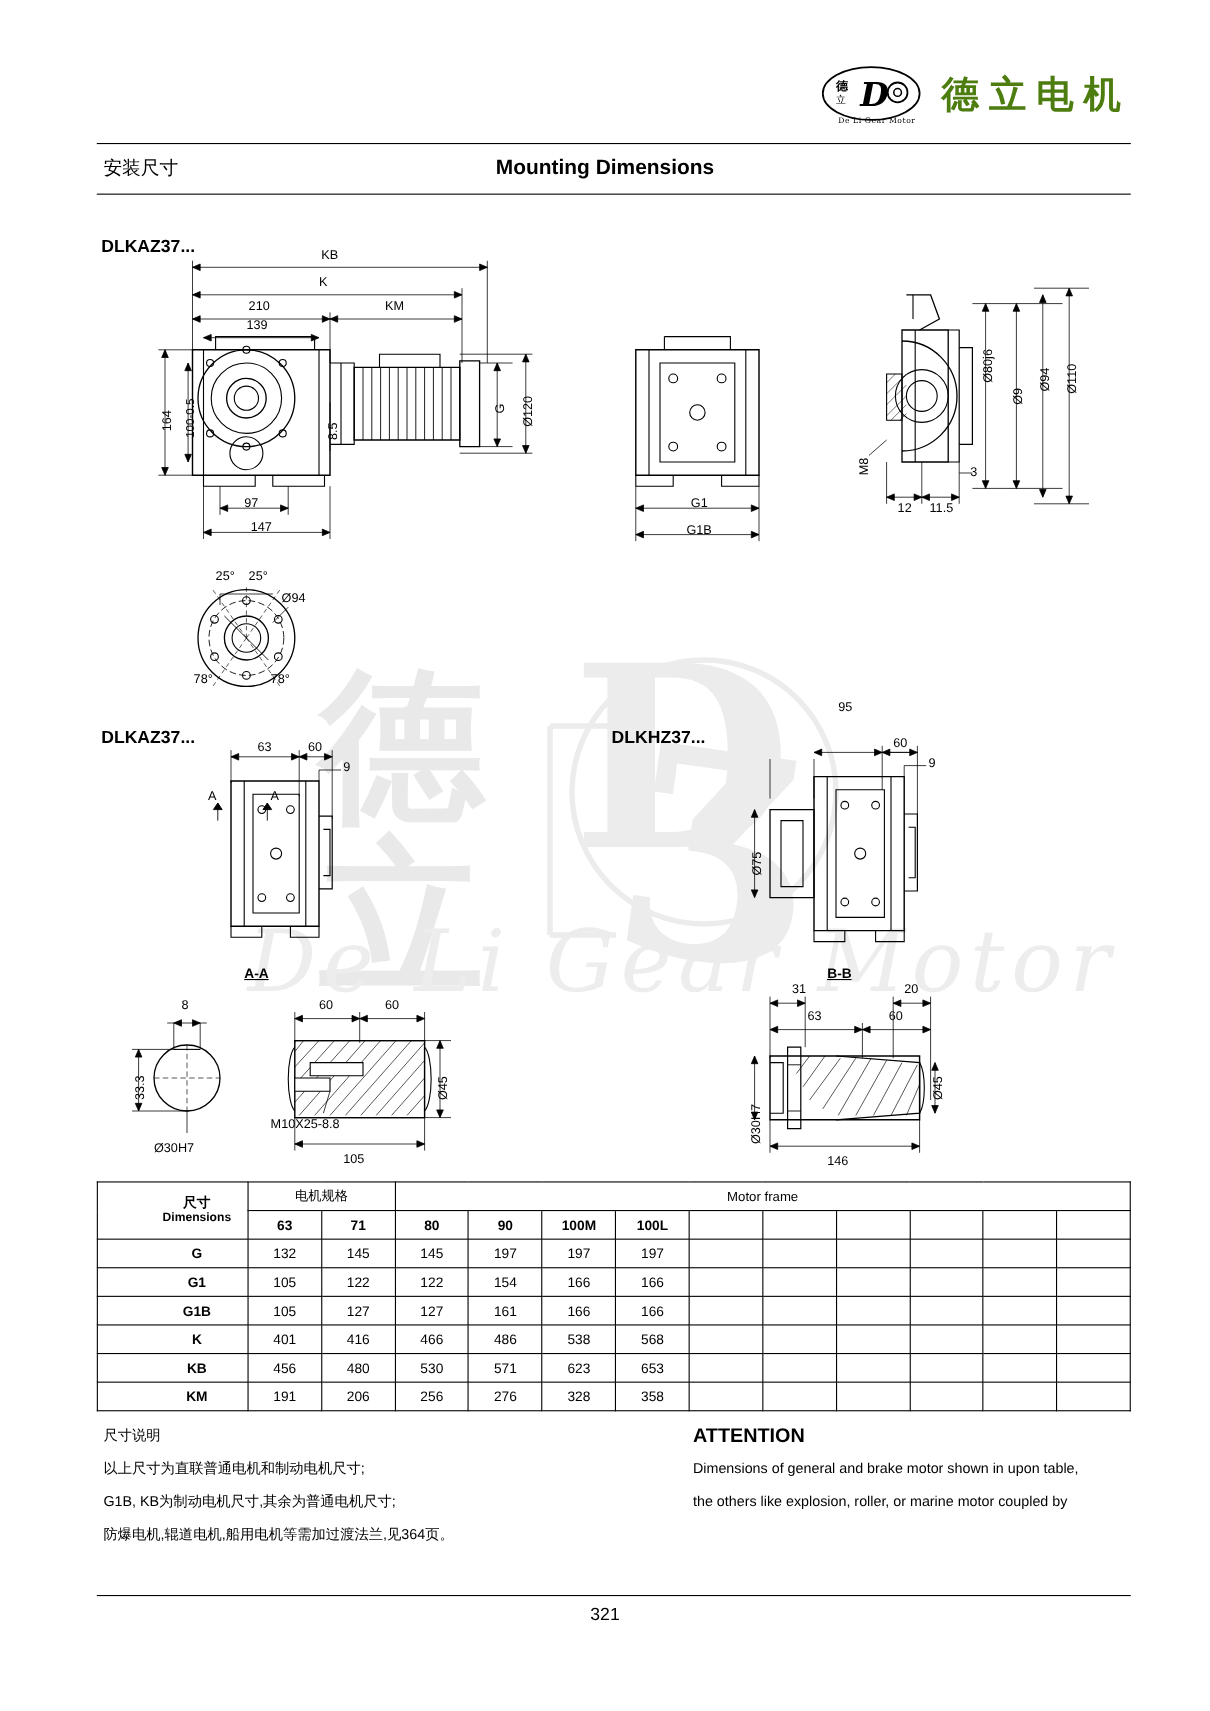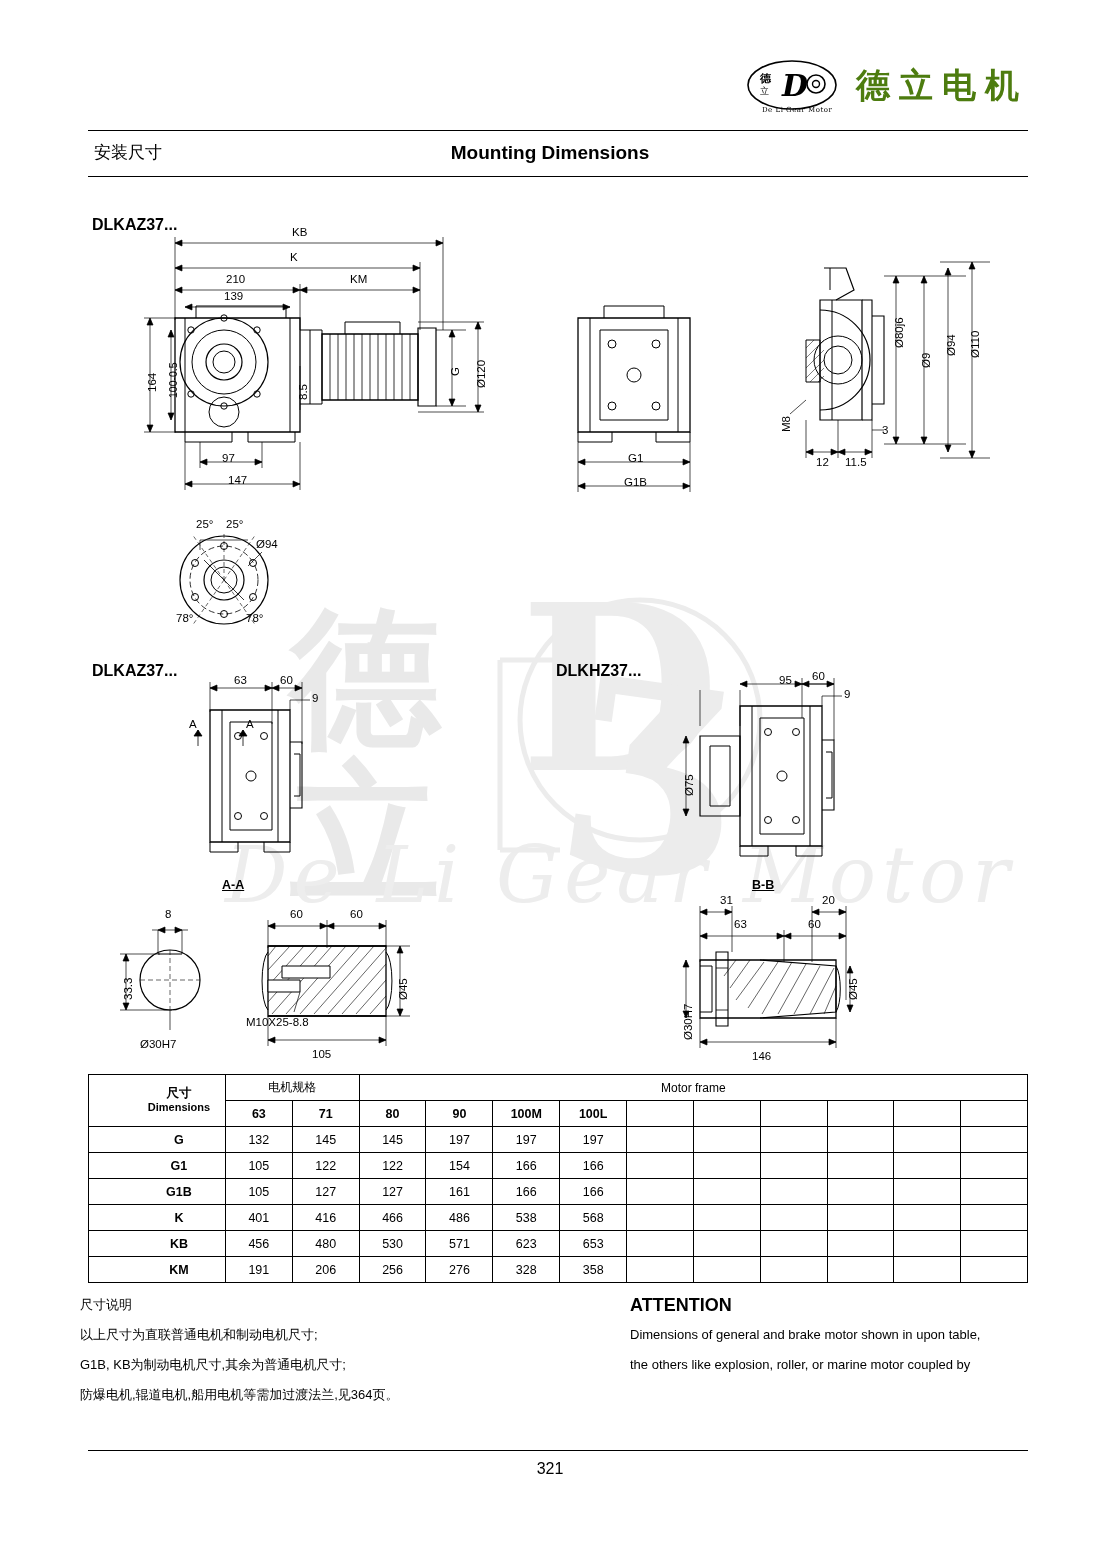--- a/index.html
+++ b/index.html
@@ -145,21 +145,21 @@
   .cellstack .en { font-size: 11px; }
 
   
   .notes {
     position: absolute;
     top: 1290px;
     z-index: 3;
     font-size: 13px;
     line-height: 30px;
   }
-  .notes.left { left: 80px; width: 470px; }
+  .notes.left { left: 94px; width: 470px; }
   .notes.right { left: 630px; width: 430px; }
   .notes .hd { font-weight: bold; }
   .notes.right .hd { font-size: 18px; }
 
   
   .foot-rule {
     position: absolute;
     left: 88px; right: 72px; top: 1450px;
     border-top: 1.4px solid #000;
     z-index: 2;
@@ -594,21 +594,21 @@
   <div class="lbl" style="left:882px; top:424px;">3</div>
   <div class="lbl" style="left:816px; top:456px;">12</div>
   <div class="lbl" style="left:845px; top:456px;">11.5</div>
 
   <div class="lbl" style="left:234px; top:674px;">63</div>
   <div class="lbl" style="left:280px; top:674px;">60</div>
   <div class="lbl" style="left:312px; top:692px;">9</div>
   <div class="lbl" style="left:189px; top:718px;">A</div>
   <div class="lbl" style="left:246px; top:718px;">A</div>
 
-  <div class="lbl" style="left:762px; top:674px;margin-left:17px;">95</div>
+  <div class="lbl" style="left:762px; top:637px;">95</div>
   <div class="lbl" style="left:812px; top:670px;">60</div>
   <div class="lbl" style="left:844px; top:688px;">9</div>
   <div class="lbl v" style="left:683px; top:796px;">Ø75</div>
 
   <div class="lbl" style="left:165px; top:908px;">8</div>
   <div class="lbl v" style="left:122px; top:1000px;">33.3</div>
   <div class="lbl" style="left:140px; top:1038px;">Ø30H7</div>
   <div class="lbl" style="left:290px; top:908px;">60</div>
   <div class="lbl" style="left:350px; top:908px;">60</div>
   <div class="lbl v" style="left:397px; top:1000px;">Ø45</div>

